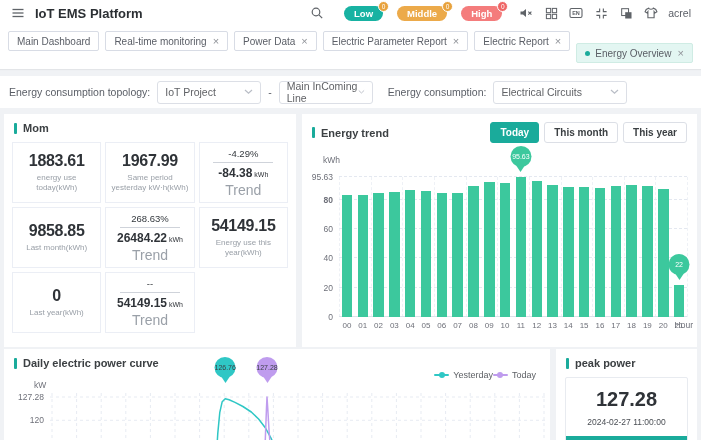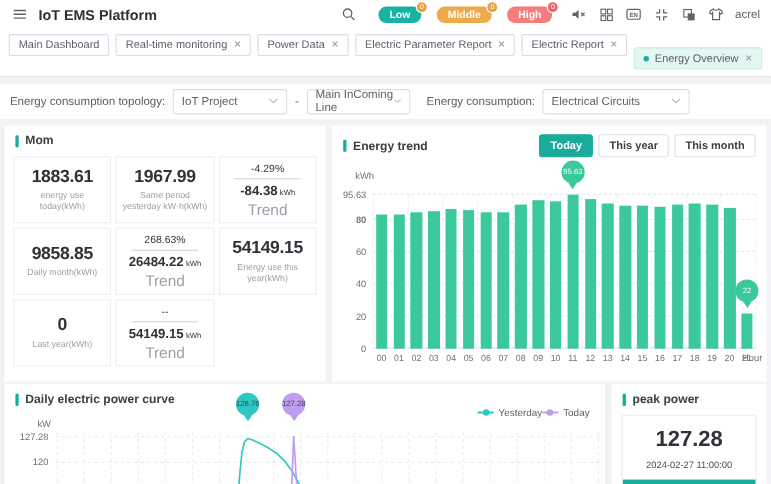--- a/index.html
+++ b/index.html
@@ -236,21 +236,21 @@
             <div class="c-lbl">Same period yesterday kW·h(kWh)</div>
           </div>
           <div class="card">
             <div class="t-top">-4.29%</div>
             <div class="t-div"></div>
             <div class="t-val">-84.38<span class="t-unit">kWh</span></div>
             <div class="t-lbl">Trend</div>
           </div>
           <div class="card">
             <div class="c-val">9858.85</div>
-            <div class="c-lbl">Daily month(kWh)</div>
+            <div class="c-lbl">Last month(kWh)</div>
           </div>
           <div class="card">
             <div class="t-top">268.63%</div>
             <div class="t-div"></div>
             <div class="t-val">26484.22<span class="t-unit">kWh</span></div>
             <div class="t-lbl">Trend</div>
           </div>
           <div class="card">
             <div class="c-val">54149.15</div>
             <div class="c-lbl">Energy use this year(kWh)</div>
@@ -267,22 +267,22 @@
           </div>
         </div>
     </div>
 
     <div class="panel">
       <div class="phead">
         <span class="accent"></span>
         <span class="ptitle">Energy trend</span>
         <div class="btns">
             <div class="rbtn active">Today</div>
+            <div class="rbtn">This month</div>
             <div class="rbtn">This year</div>
-            <div class="rbtn">This month</div>
           </div>
       </div>
       <div class="et-chart">
         <span class="axname" style="left:17px;top:6px">kWh</span>
         <div class="yticks">
             <div class="ytick" style="bottom: 0px;">0</div>
             <div class="ytick" style="bottom: 29.3px;">20</div>
             <div class="ytick" style="bottom: 58.6px;">40</div>
             <div class="ytick" style="bottom: 87.8px;">60</div>
             <div class="ytick" style="bottom: 117.1px; font-weight: bold;">80</div>

